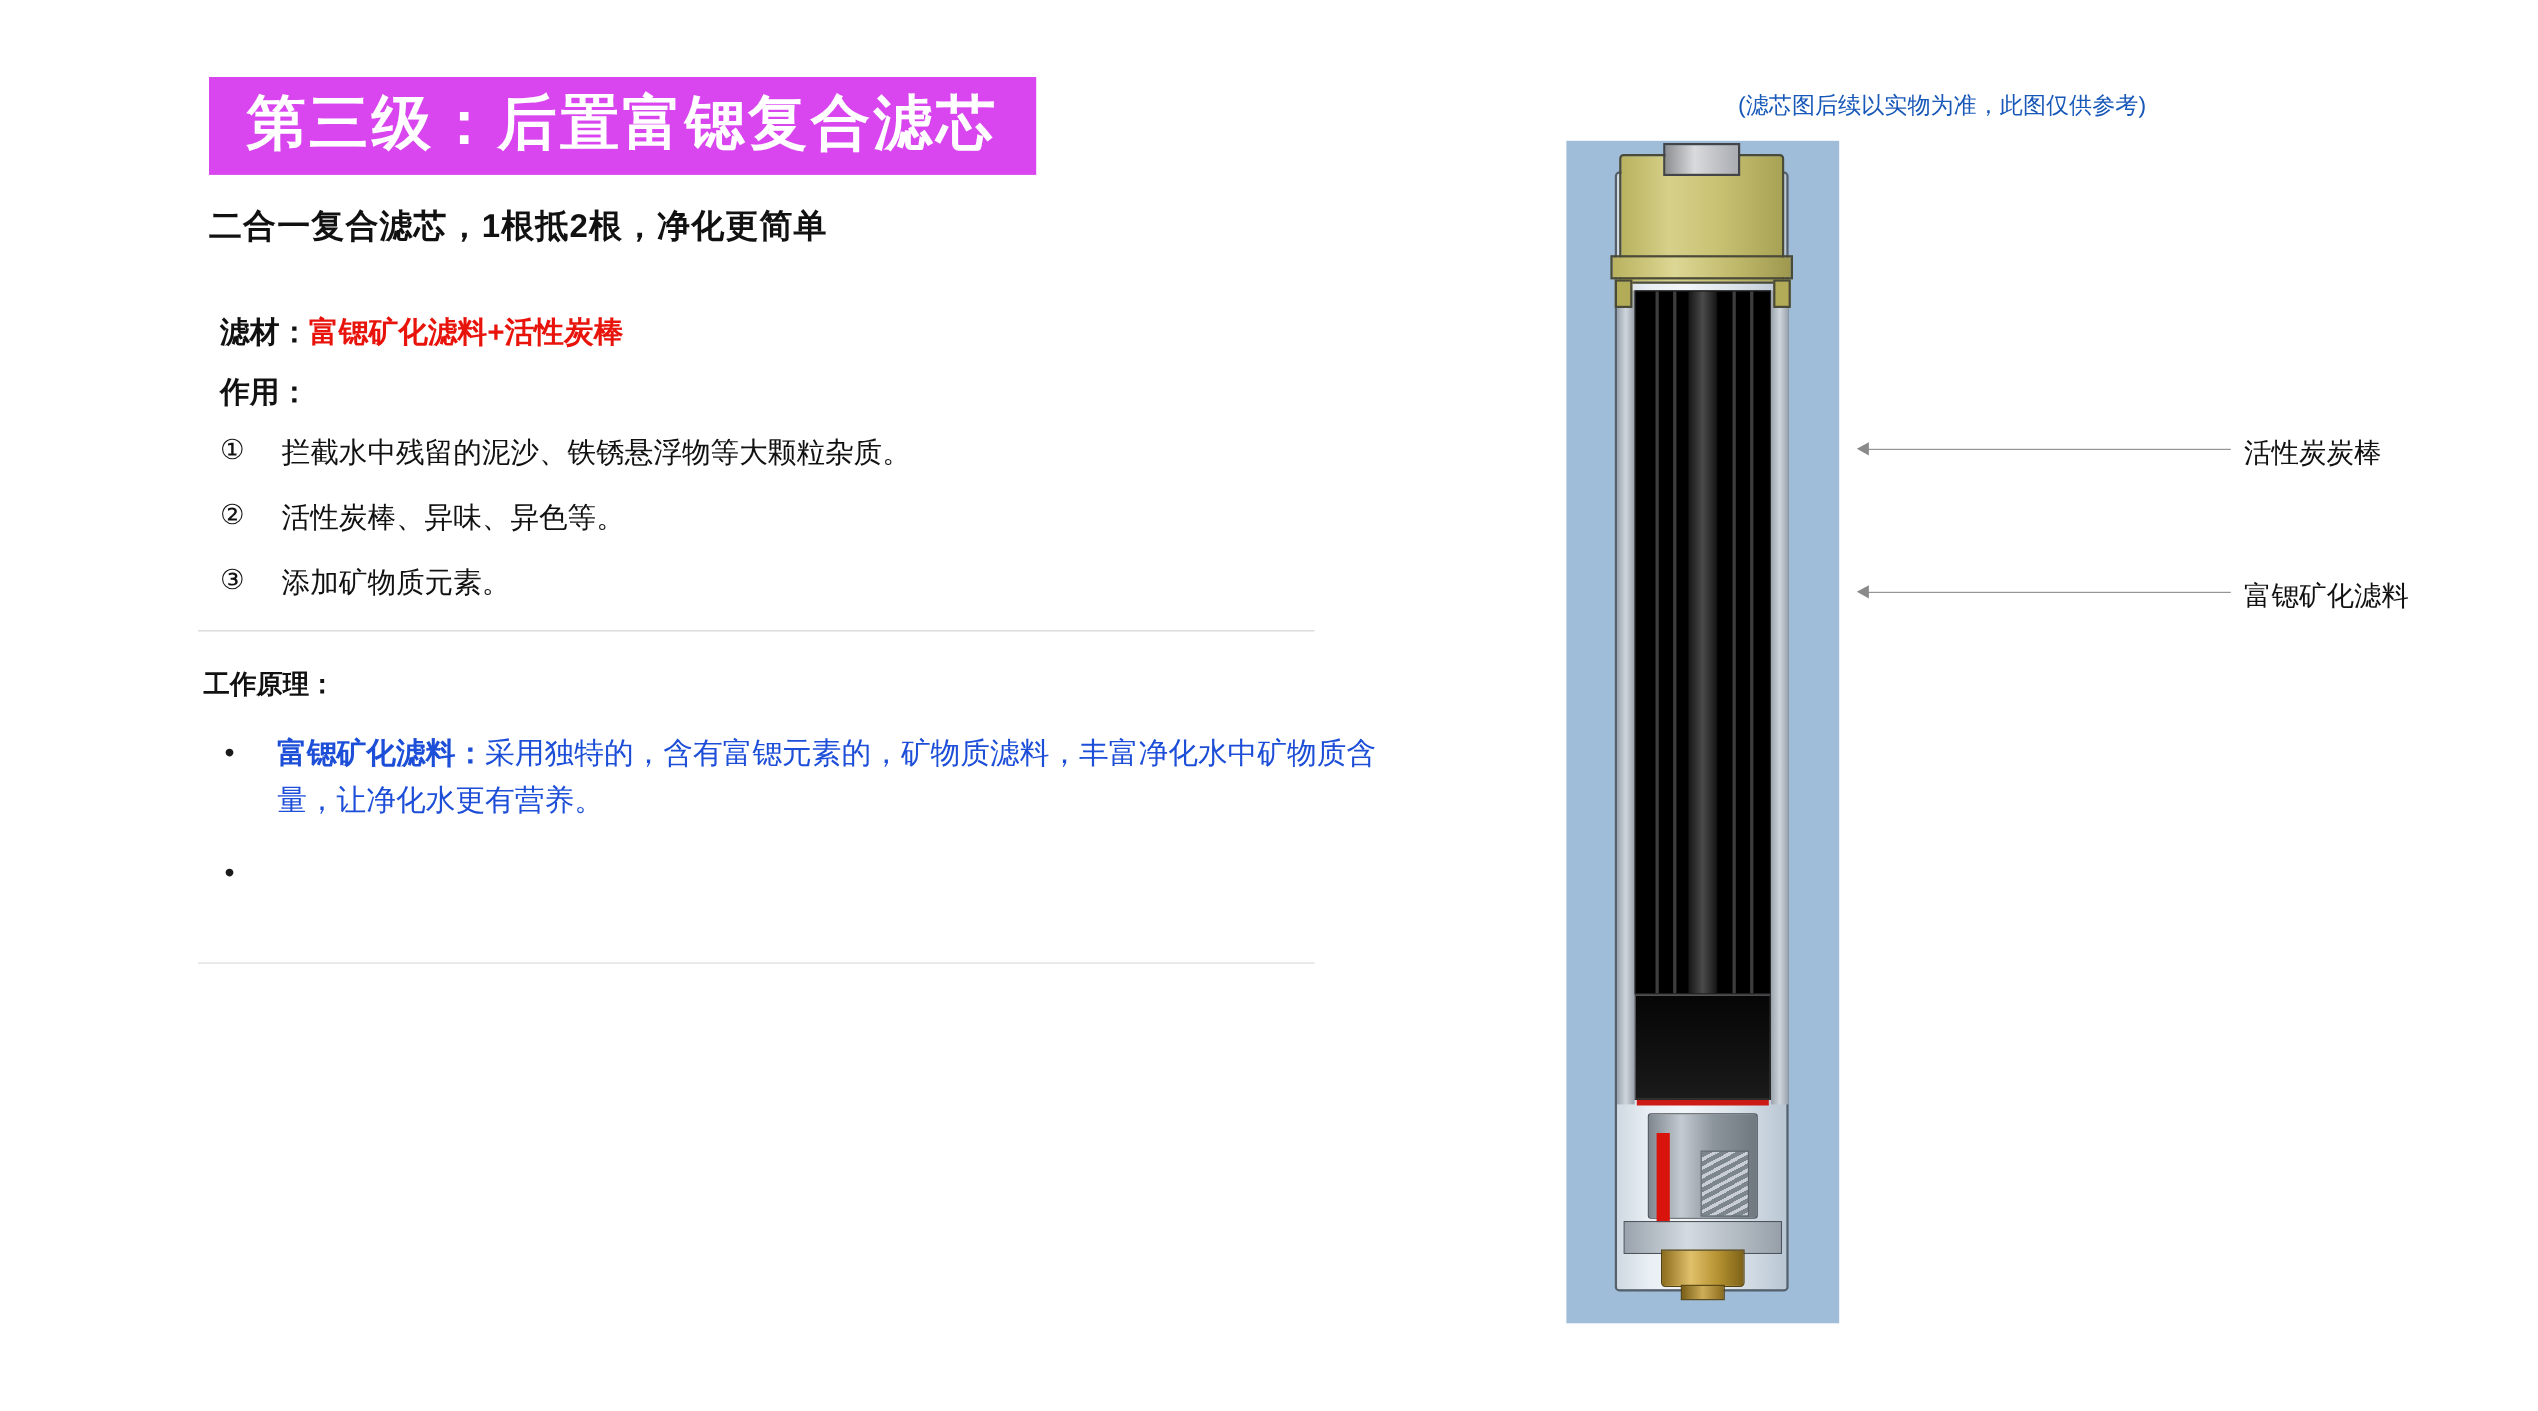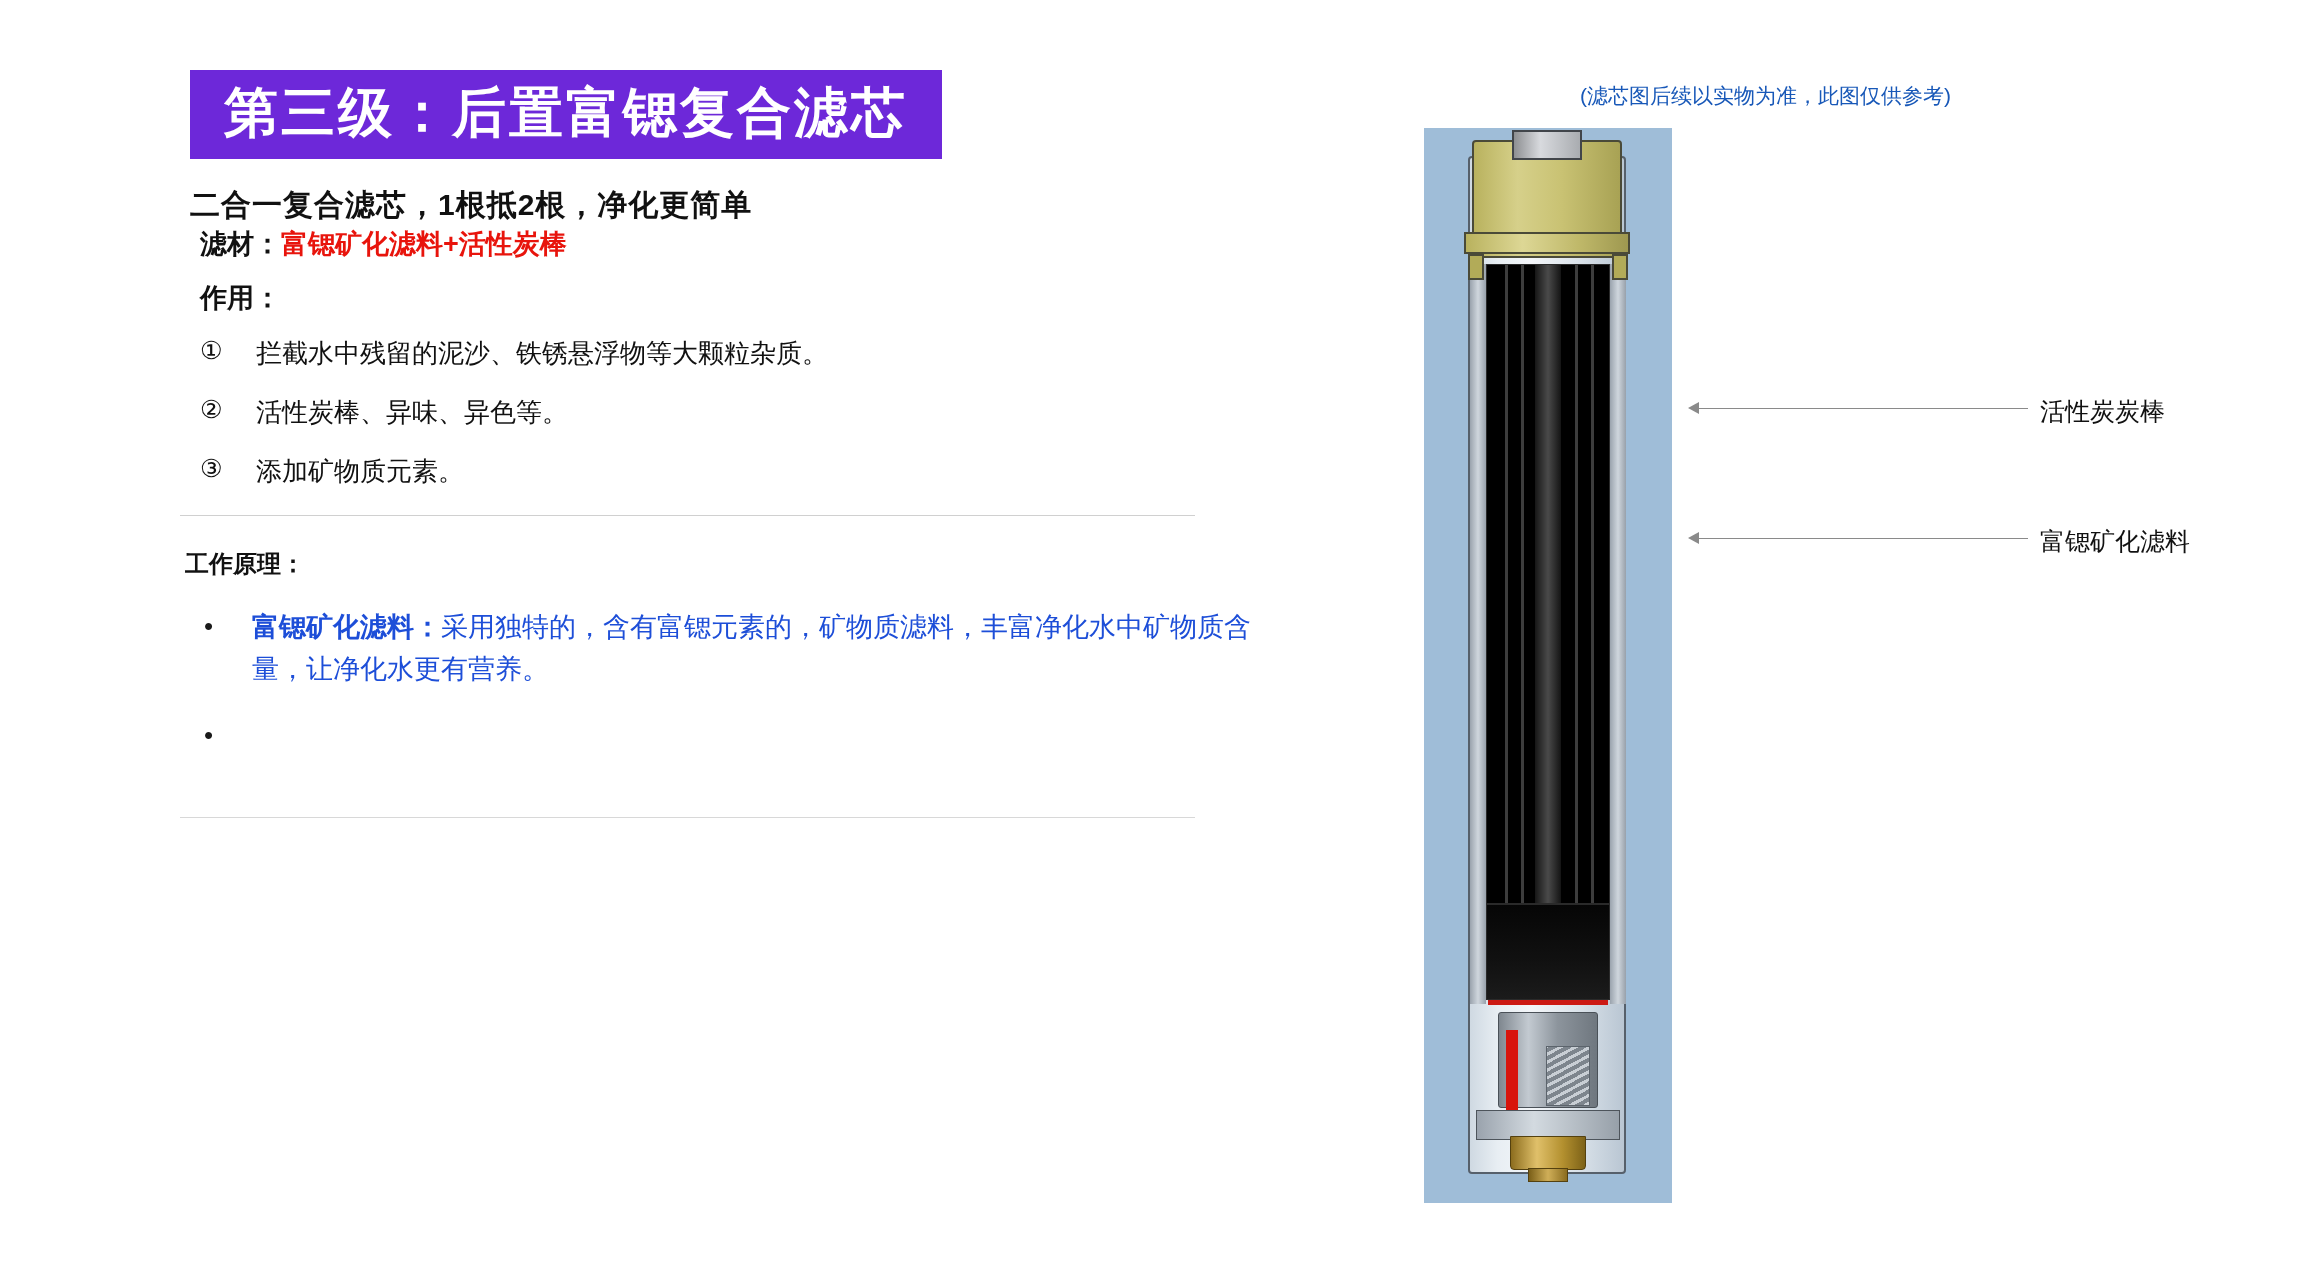--- a/index.html
+++ b/index.html
@@ -19,39 +19,40 @@
   
   .left-col {
     position: absolute;
     left: 190px;
     top: 70px;
     width: 1180px;
   }
 
   .title-banner {
     display: inline-block;
-    background: #6d28d9;
+    background: #d946ef;
     color: #ffffff;
     font-size: 54px;
     font-weight: bold;
     letter-spacing: 3px;
     padding: 14px 34px 18px 34px;
     line-height: 1.05;
     white-space: nowrap;
   }
 
   .subtitle {
     margin-top: 26px;
     font-size: 30px;
     font-weight: bold;
     letter-spacing: 1px;
     color: #111111;
   }
 
   .spec-block {
+    margin-top: 58px;
     margin-left: 10px;
   }
 
   .spec-line {
     font-size: 27px;
     font-weight: bold;
     margin-bottom: 18px;
     color: #111111;
   }
   .spec-line .val-red {

